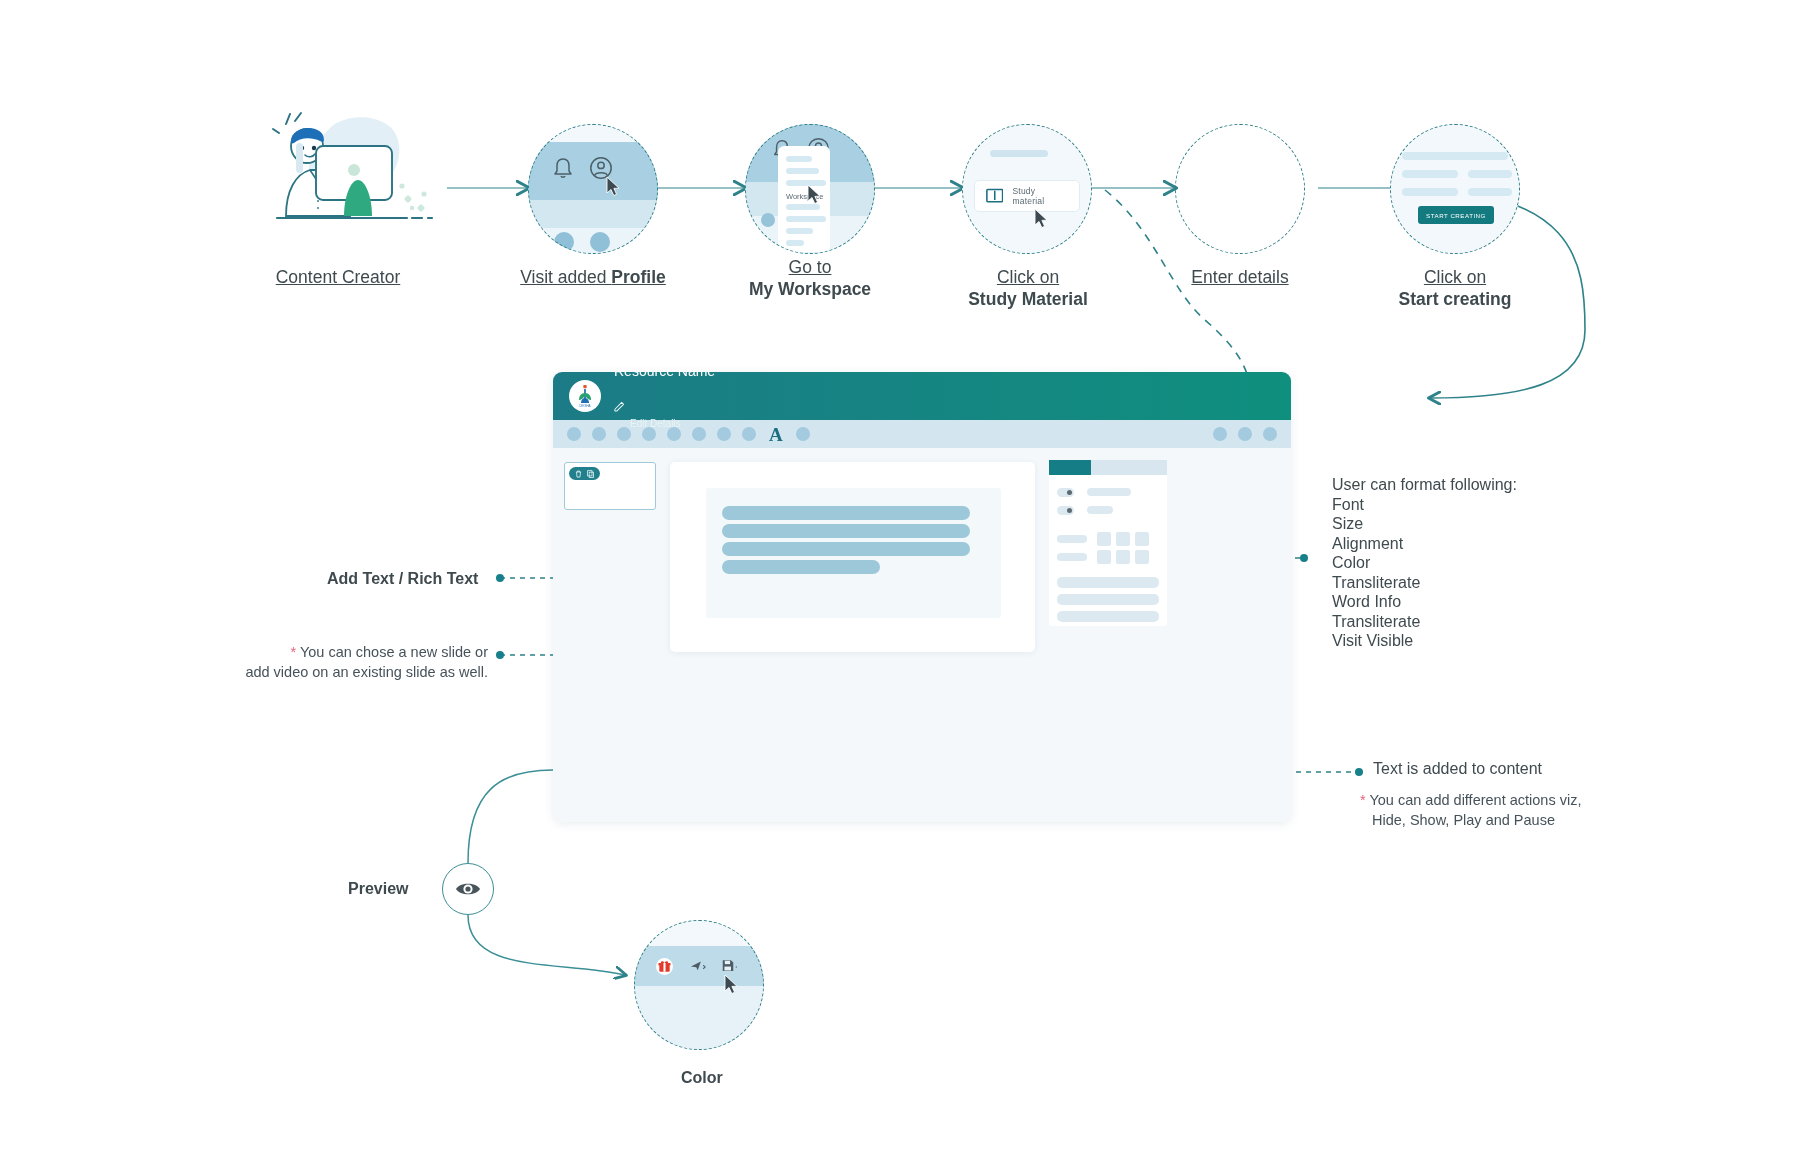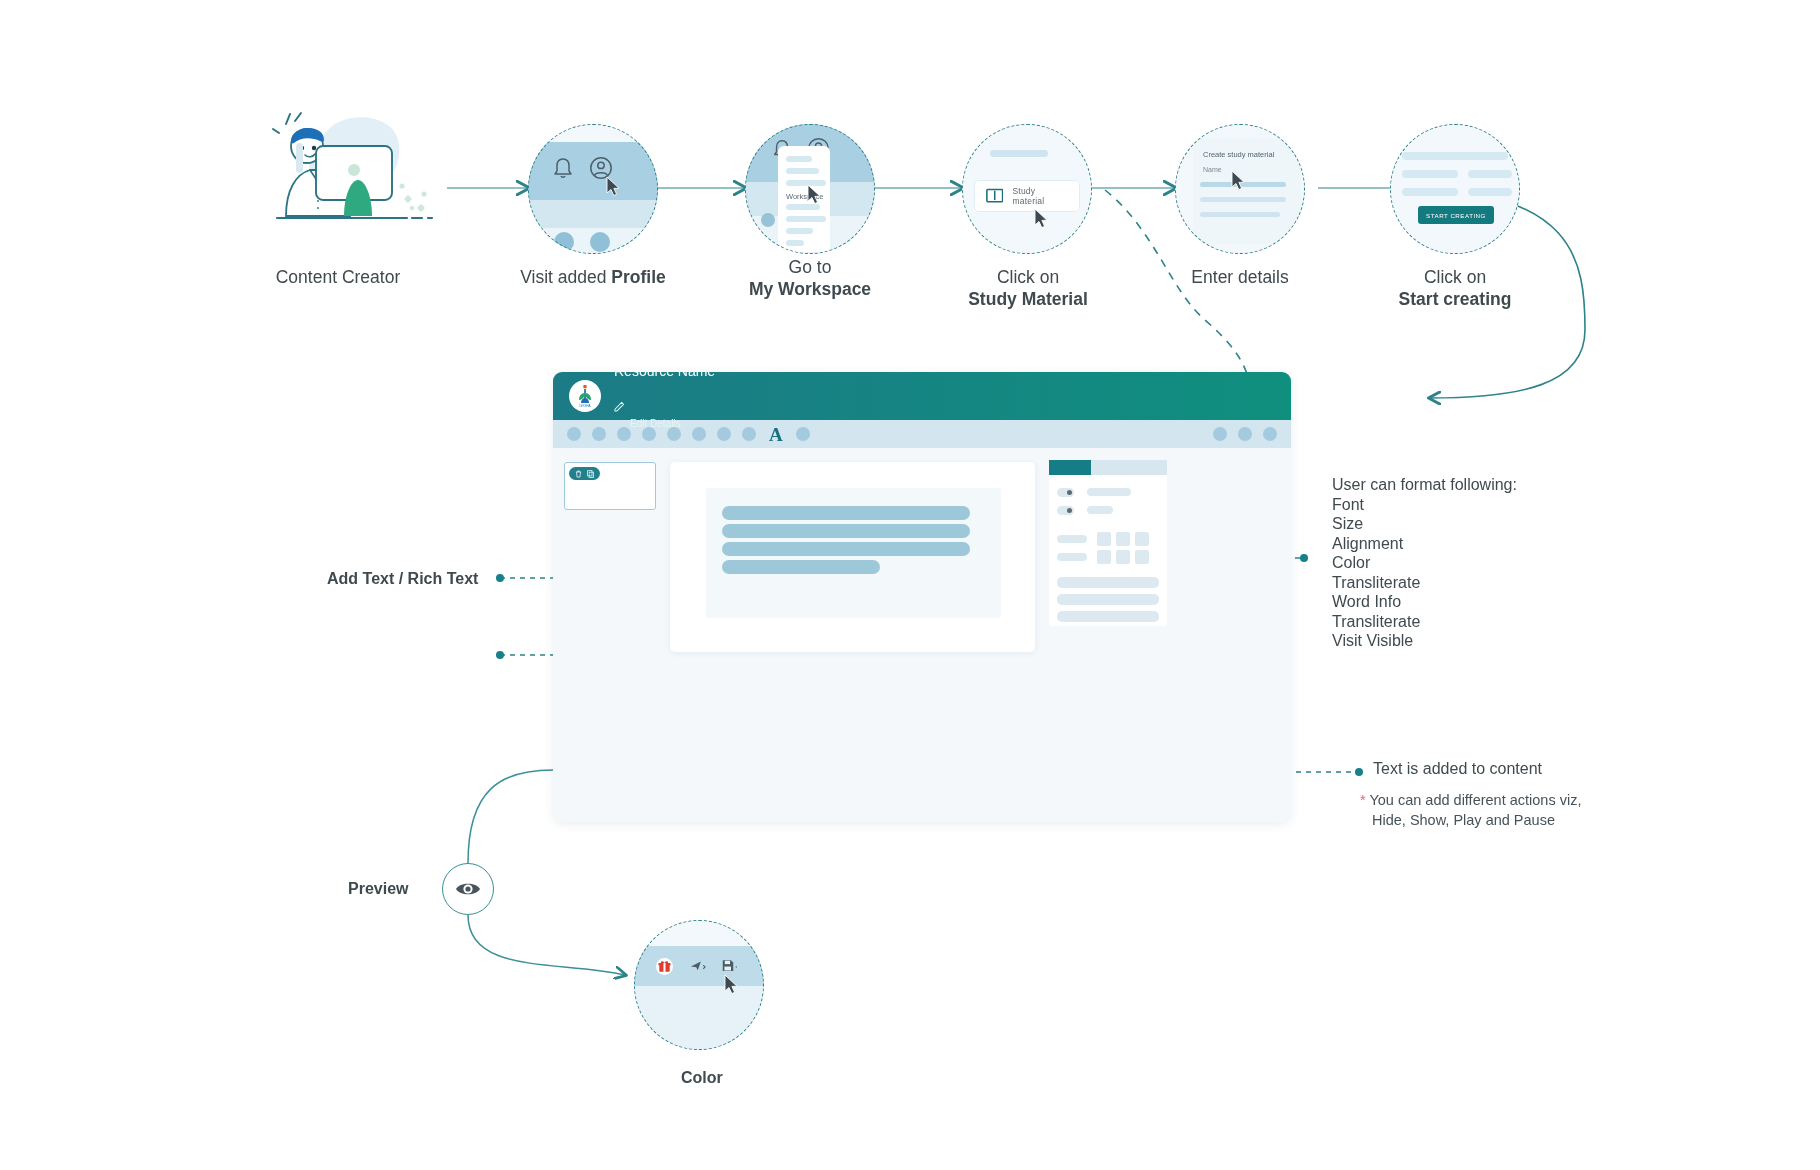--- a/index.html
+++ b/index.html
@@ -19,21 +19,21 @@
 
   
   .step-label {
     position: absolute;
     text-align: center;
     color: #3f4a4f;
     font-size: 17.5px;
     line-height: 22px;
     white-space: nowrap;
   }
-  .step-label .l1 { display: block; font-weight: 400; }
+  .step-label .l1 { display: block; font-weight: 400; text-decoration: underline; }
   .step-label .l2 { display: block; font-weight: 700; }
   .step-label .inline-b { font-weight: 700; }
 
   
   .step-circle {
     position: absolute;
     border-radius: 50%;
     overflow: hidden;
     background: #f2f8fb;
   }
@@ -316,31 +316,20 @@
     <svg class="cursor-ptr" style="left:72px;top:84px" viewBox="0 0 15 21">
       <path d="M1,1 L1,17 L5,13.5 L7.8,19.6 L10.6,18.3 L7.9,12.4 L13,12.2Z" fill="#3d4a52" stroke="#fff" stroke-width="0.9"></path>
     </svg>
   </div>
   <div class="dashed-ring" style="left:962px; top:124px; width:130px; height:130px;"></div>
   <div class="step-label" style="left:938px; top:266px; width:180px;">
     <span class="l1">Click on</span>
     <span class="l2">Study Material</span>
   </div>
 
-  <div class="step-circle" style="left:1175px; top:124px; width:130px; height:130px;">
-    <div class="s4-panel" style="left:18px; top:14px; width:108px; height:106px;"></div>
-    <div class="s4-title" style="left:28px; top:26px;">Create study material</div>
-    <div class="s4-sub" style="left:28px; top:42px;">Name</div>
-    <div class="s4-in" style="left:25px; top:58px; width:86px; background:#b9d9e8;"></div>
-    <div class="s4-in" style="left:25px; top:73px; width:86px;"></div>
-    <div class="s4-in" style="left:25px; top:88px; width:80px;"></div>
-    <svg class="cursor-ptr" style="left:56px;top:46px" viewBox="0 0 15 21">
-      <path d="M1,1 L1,17 L5,13.5 L7.8,19.6 L10.6,18.3 L7.9,12.4 L13,12.2Z" fill="#3d4a52" stroke="#fff" stroke-width="0.9"></path>
-    </svg>
-  </div>
   <div class="dashed-ring" style="left:1175px; top:124px; width:130px; height:130px;"></div>
   <div class="step-label" style="left:1155px; top:266px; width:170px;">
     <span class="l1">Enter details</span>
   </div>
 
   <div class="step-circle" style="left:1390px; top:124px; width:130px; height:130px;">
     <div class="s5-bar" style="left:12px; top:28px; width:106px;"></div>
     <div class="s5-bar" style="left:12px; top:46px; width:56px;"></div>
     <div class="s5-bar" style="left:78px; top:46px; width:44px;"></div>
     <div class="s5-bar" style="left:12px; top:64px; width:56px;"></div>
@@ -438,20 +427,25 @@
         <div class="pp-wide" style="top:134px;"></div>
         <div class="pp-wide" style="top:151px;"></div>
       </div>
 
     </div>
   </div>
 
   <div class="anno anno-bold" style="left:327px; top:570px;">Add Text / Rich Text</div>
   <div class="dot-marker" style="left:496px; top:574px;"></div>
 
+  <div class="anno anno-note" style="left:228px; top:642px; width:260px; text-align:right;">
+    <span class="star">*</span>
+    <span>You can chose a new slide or</span><br>
+    <span>add video on an existing slide as well.</span>
+  </div>
   <div class="dot-marker" style="left:496px; top:651px;"></div>
 
   <div class="dot-marker" style="left:1300px; top:554px;"></div>
   <div class="anno anno-list" style="left:1332px; top:475px;">
     <div>User can format following:</div>
     <div>Font</div>
     <div>Size</div>
     <div>Alignment</div>
     <div>Color</div>
     <div>Transliterate</div>

